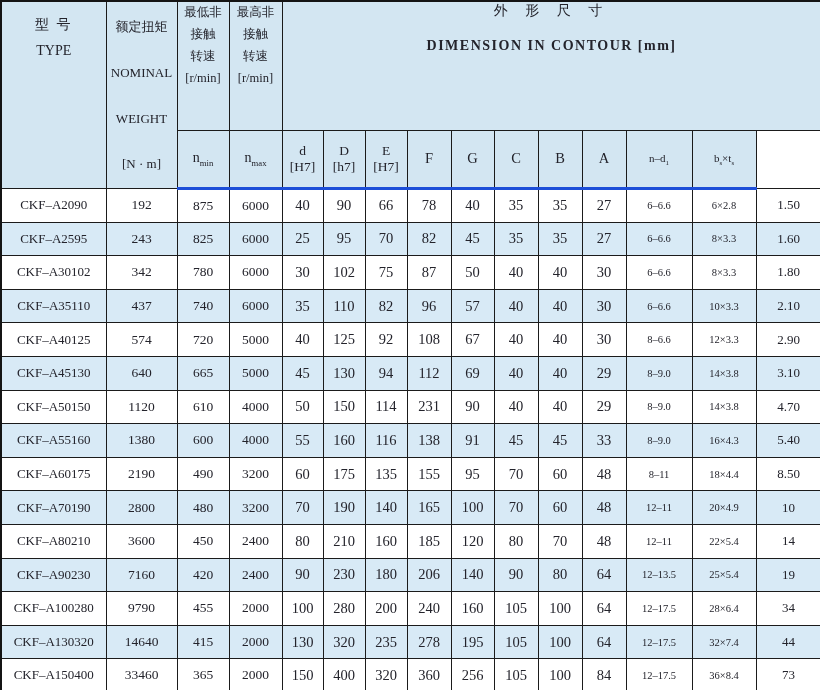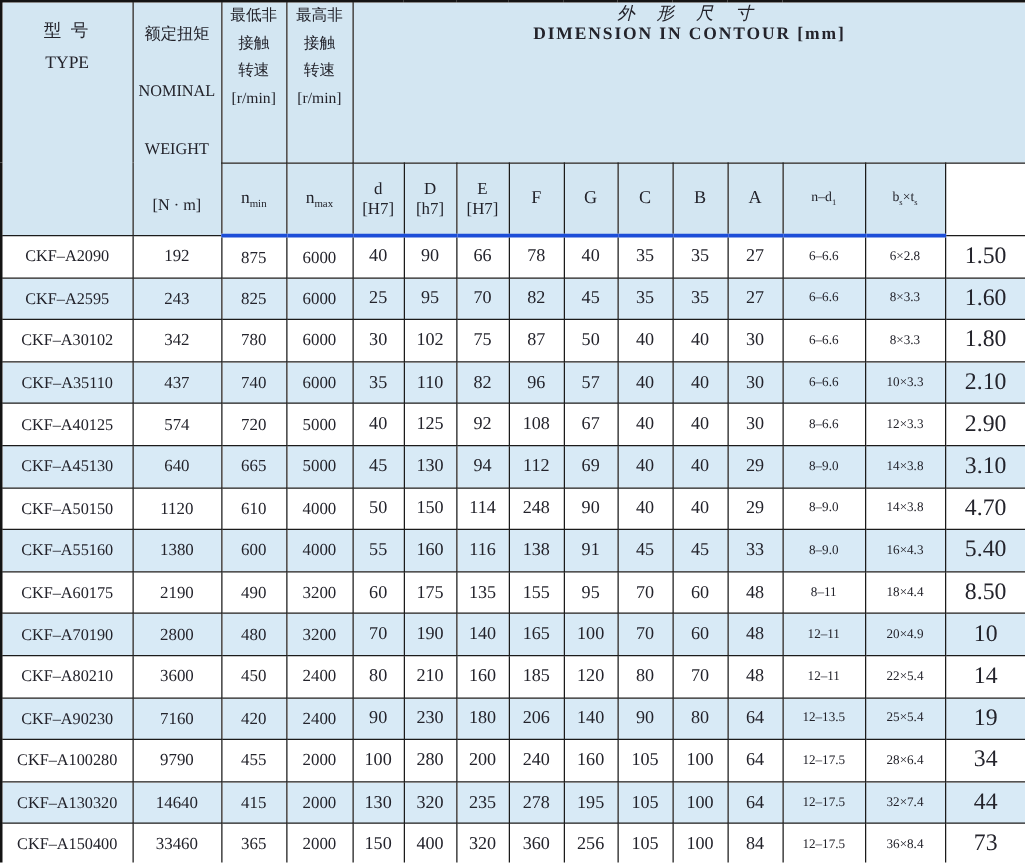--- a/index.html
+++ b/index.html
@@ -54,22 +54,21 @@
 
   th.c-torque { font-size: 13px; }
   th.c-torque .vstack { padding: 12px 0; }
 
   th.c-speed { font-size: 12.5px; }
   th.c-speed .vstack { line-height: 1.75; }
 
   th.c-dim .dim-zh {
     font-size: 14px;
     letter-spacing: 7px;
-    margin-bottom: 0;
-    font-style: italic;
+    margin-bottom: 18px;
   }
   th.c-dim .dim-en {
     font-size: 14px;
     letter-spacing: 1.5px;
     font-weight: bold;
   }
 
   th.c-weight { font-size: 13.5px; }
   th.c-weight .vstack { padding: 28px 0 40px 0; }
 
@@ -81,21 +80,21 @@
   sub { font-size: 0.62em; }
 
   
   tbody tr { height: 24px; }
   tbody tr.alt td { background: #d8eaf6; }
 
   td.model  { font-size: 13px; }
   td.num    { font-size: 13.5px; }
   td.dim    { font-size: 14.5px; }
   td.small  { font-size: 10.5px; }
-  td.weight { font-size: 19px; }
+  td.weight { font-size: 13px; }
 </style>
 </head>
 <body>
 
 <div class="page">
   <table class="spec">
     <colgroup>
       <col style="width:105px">
         <col style="width:71px">
         <col style="width:52px">
@@ -277,21 +276,21 @@
           <td class="weight">3.10</td>
         </tr>
         <tr>
           <td class="model">CKF–A50150</td>
           <td class="num">1120</td>
           <td class="num">610</td>
           <td class="num">4000</td>
           <td class="dim">50</td>
           <td class="dim">150</td>
           <td class="dim">114</td>
-          <td class="dim">248</td>
+          <td class="dim">231</td>
           <td class="dim">90</td>
           <td class="dim">40</td>
           <td class="dim">40</td>
           <td class="dim">29</td>
           <td class="small">8–9.0</td>
           <td class="small">14×3.8</td>
           <td class="weight">4.70</td>
         </tr>
         <tr class="alt">
           <td class="model">CKF–A55160</td>

